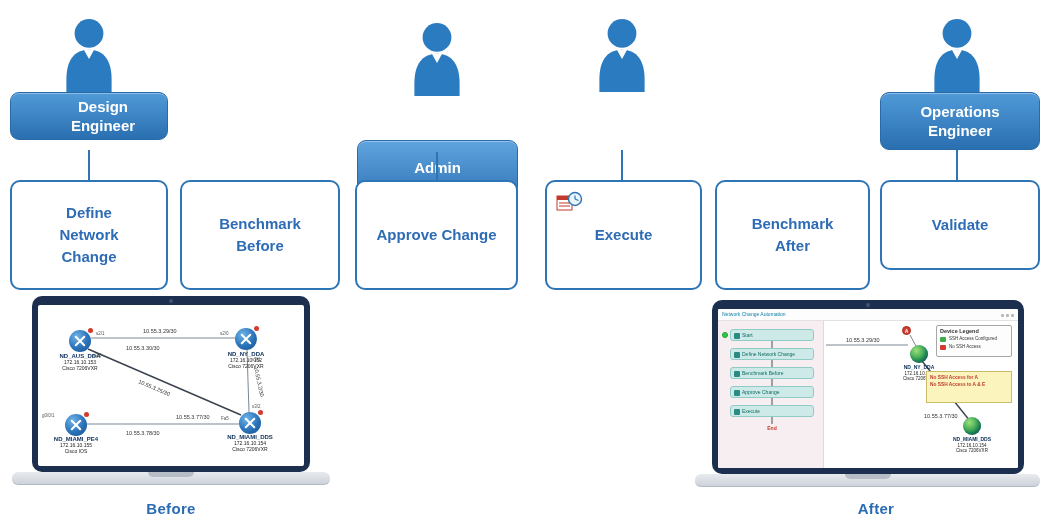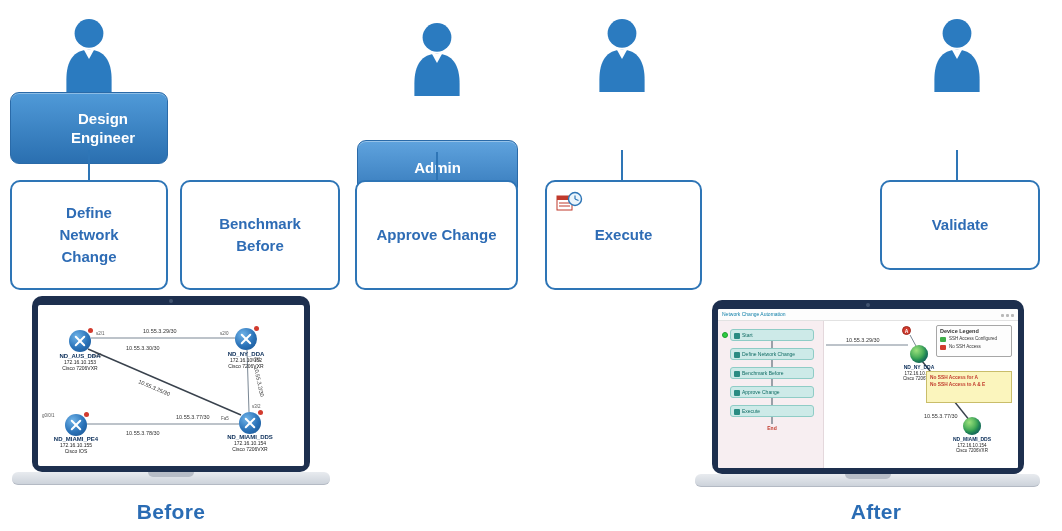--- a/index.html
+++ b/index.html
@@ -20,21 +20,21 @@
   .role-box.admin { background:linear-gradient(180deg,#5fa3de 0%, #3579ba 100%);margin-top:44px; }
 
   
   .task-box { position:absolute; border:2px solid #2e75b6; border-radius:10px;
     background:#fff; display:flex; align-items:center; justify-content:center;
     text-align:center; color:#2e6cb5; font-weight:700; font-size:15px; line-height:1.45; }
 
   .connector { position:absolute; width:2px; background:#2e75b6; }
 
   .caption { position:absolute; text-align:center; color:#2a6cb4; font-weight:700;
-    font-size:21px; letter-spacing:.3px; }
+    font-size:15px; letter-spacing:.3px; }
 
   
   .laptop-screen { position:absolute; background:#1d2f4e; border-radius:10px; }
   .laptop-screen .cam { position:absolute; top:3px; left:50%; margin-left:-2px;
     width:4px; height:4px; border-radius:50%; background:#41536f; }
   .screen-inner { position:absolute; left:6px; right:6px; top:9px; bottom:6px;
     background:#fff; overflow:hidden; border-radius:2px; }
   .laptop-base { position:absolute; background:linear-gradient(180deg,#e8ebef,#cdd3db);
     border-radius:6px; border-bottom:1px solid #b4bac4; }
   .laptop-base .notch { position:absolute; top:0; left:50%; margin-left:-23px;
@@ -122,25 +122,28 @@
     <circle cx="30" cy="15" r="14" fill="#2b7bc0"></circle>
     <path d="M30 31 C15 31 8 42 8 60 L8 72 L52 72 L52 60 C52 42 45 31 30 31 Z" fill="#2b7bc0"></path>
     <path d="M25 31 L35 31 L30 40 Z" fill="#ffffff"></path>
   </svg>
   <svg class="person" style="left:925px; top:18px;" viewBox="0 0 60 72">
     <circle cx="30" cy="15" r="14" fill="#2b7bc0"></circle>
     <path d="M30 31 C15 31 8 42 8 60 L8 72 L52 72 L52 60 C52 42 45 31 30 31 Z" fill="#2b7bc0"></path>
     <path d="M25 31 L35 31 L30 40 Z" fill="#ffffff"></path>
   </svg>
 
-  <div class="role-box" style="left:10px; top:92px; width:158px; height:72px;padding-left:28px;">
+  <div class="role-box" style="left:10px; top:92px; width:158px; height:48px;padding-left:28px;">
     <span style="width:84px;">Design Engineer</span>
   </div>
   <div class="role-box admin" style="left:357px; top:96px; width:161px; height:56px;">
     <span>Admin</span>
+  </div>
+  <div class="role-box" style="left:880px; top:92px; width:160px; height:58px;">
+    <span style="width:96px;">Operations Engineer</span>
   </div>
 
   <div class="connector" style="left:88px;  top:150px; height:30px;"></div>
   <div class="connector" style="left:436px; top:152px; height:28px;"></div>
   <div class="connector" style="left:621px; top:150px; height:30px;"></div>
   <div class="connector" style="left:956px; top:150px; height:30px;"></div>
 
   <div class="task-box" style="left:10px; top:180px; width:158px; height:110px;">
     <span style="width:92px;">Define Network Change</span>
   </div>
@@ -154,20 +157,23 @@
     <svg style="position:absolute; left:9px; top:9px;" width="28" height="22" viewBox="0 0 28 22">
       <rect x="1" y="5" width="15" height="14" fill="#ffffff" stroke="#c0392b" stroke-width="1"></rect>
       <rect x="1" y="5" width="15" height="4" fill="#c0392b"></rect>
       <line x1="3" y1="12" x2="14" y2="12" stroke="#c0392b" stroke-width="1"></line>
       <line x1="3" y1="15" x2="14" y2="15" stroke="#c0392b" stroke-width="1"></line>
       <circle cx="19" cy="8" r="6.5" fill="#eaf4fb" stroke="#2e75b6" stroke-width="1.4"></circle>
       <line x1="19" y1="8" x2="19" y2="4.5" stroke="#2e75b6" stroke-width="1.2"></line>
       <line x1="19" y1="8" x2="22.5" y2="9.5" stroke="#2e75b6" stroke-width="1.2"></line>
     </svg>
     <span>Execute</span>
+  </div>
+  <div class="task-box" style="left:715px; top:180px; width:155px; height:110px;">
+    <span style="width:100px;">Benchmark After</span>
   </div>
   <div class="task-box" style="left:880px; top:180px; width:160px; height:90px;">
     <span>Validate</span>
   </div>
 
   <div class="laptop-screen" style="left:32px; top:296px; width:278px; height:176px;">
     <div class="cam"></div>
     <div class="screen-inner">
       <div class="topo">
 

